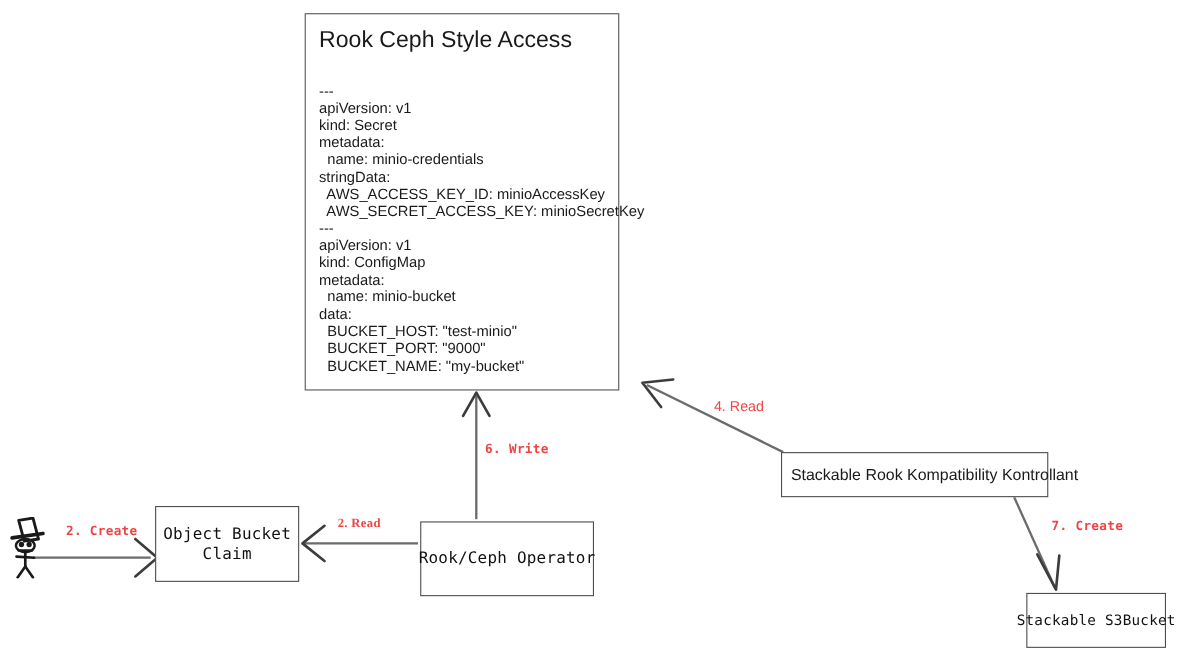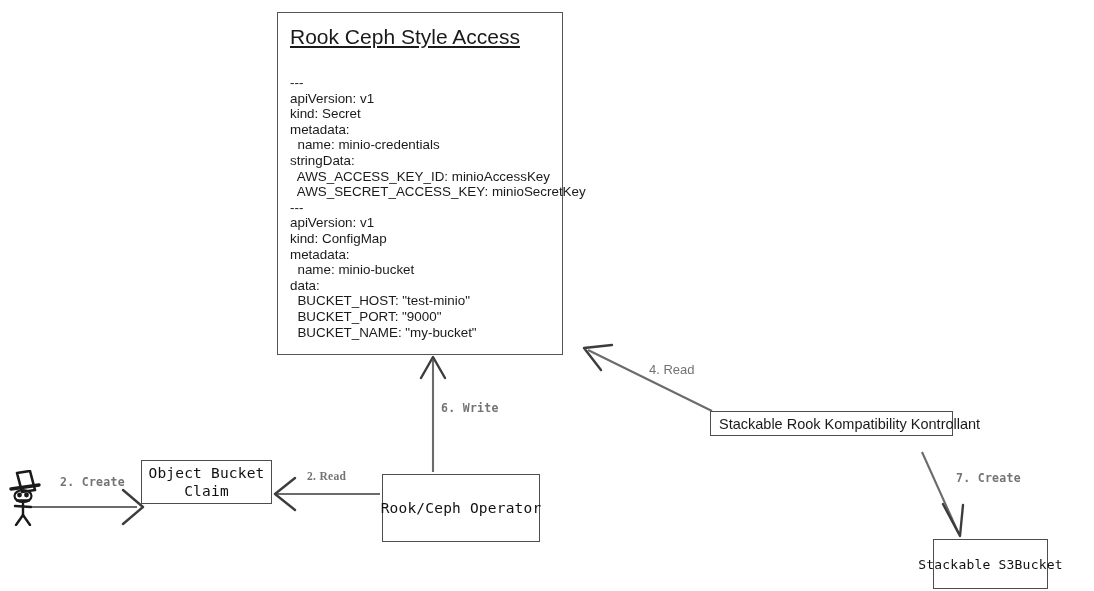--- a/index.html
+++ b/index.html
@@ -56,60 +56,59 @@
     padding: 12px 10px 8px 12px;
     overflow: visible;
   }
   #yaml-title {
     font-family: "Liberation Sans", sans-serif;
     font-size: 21px;
     line-height: 24px;
     color: #1a1a1a;
     margin-bottom: 26px;
     white-space: nowrap;
-    text-decoration: underline;
   }
   #yaml-body {
     font-family: "Liberation Sans", sans-serif;
     font-size: 13.4px;
     line-height: 15.6px;
     color: #1a1a1a;
     white-space: pre;
   }
   
   .edge-label {
     position: absolute;
     white-space: nowrap;
     font-family: "DejaVu Sans Mono", "Liberation Mono", monospace;
     font-size: 11.5px;
     font-weight: 700;
     letter-spacing: 0.3px;
-    color: #737373;
+    color: #ef4444;
   }
   .edge-label.sans-label {
     font-family: "Liberation Sans", sans-serif;
     font-size: 13px;
     font-weight: 400;
     letter-spacing: 0;
   }
   
-  #node-obc { left: 141px; top: 460px; width: 131px; height: 44px; }
+  #node-obc { left: 141px; top: 460px; width: 131px; height: 69px; }
   #node-obc .label { line-height: 18px; }
   #node-operator { left: 382px; top: 474px; width: 158px; height: 68px; }
   #node-srkk {
-    left: 710px; top: 411px; width: 243px; height: 25px;
+    left: 710px; top: 411px; width: 243px; height: 41px;
     justify-content: flex-start; padding-left: 8px;
   }
   #node-srkk .label {
     font-family: "Liberation Sans", sans-serif;
     font-size: 14.5px;
     color: #1a1a1a;
     white-space: nowrap;
   }
-  #node-s3bucket { left: 933px; top: 539px; width: 115px; height: 50px; }
+  #node-s3bucket { left: 933px; top: 539px; width: 127px; height: 50px; }
   #node-s3bucket .label { font-size: 13px; }
   
   #actor {
     position: absolute;
     left: 4px;
     top: 470px;
     width: 46px;
     height: 56px;
   }
 </style>

